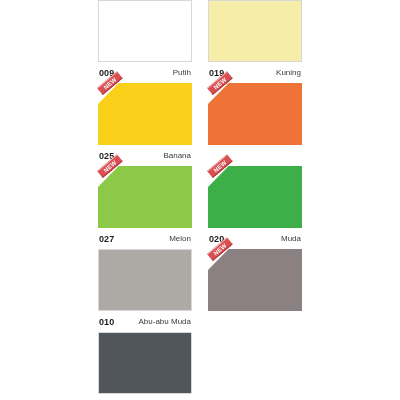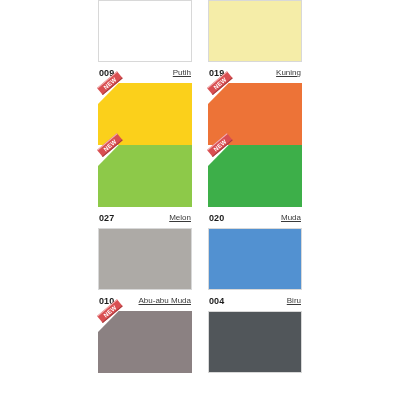--- a/index.html
+++ b/index.html
@@ -116,21 +116,20 @@
     white-space: nowrap;
   }
 
   .name {
     font-family: "Liberation Sans", sans-serif;
     font-size: 8px;
     font-weight: normal;
     color: #3a3a3a;
     white-space: nowrap;
     text-align: right;
-    text-decoration: underline;
   }
 
   .label-row.empty {
     height: 0;
   }
 </style>
 </head>
 <body>
 
 <div class="catalog">
@@ -154,20 +153,24 @@
         </div>
       </div>
       <div class="swatch-cell">
         <div class="chip-wrap">
           <div class="chip clipped" style="background: rgb(251, 208, 27);"></div>
           <div class="chip-outline" style="border: none;"></div>
           <div class="new-ribbon">
             <span>NEW</span>
           </div>
         </div>
+        <div class="label-row">
+          <span class="code">025</span>
+          <span class="name">Banana</span>
+        </div>
       </div>
       <div class="swatch-cell">
         <div class="chip-wrap">
           <div class="chip clipped" style="background: rgb(237, 115, 55);"></div>
           <div class="chip-outline" style="border: none;"></div>
           <div class="new-ribbon">
             <span>NEW</span>
           </div>
         </div>
       </div>
@@ -201,29 +204,20 @@
         <div class="chip-wrap">
           <div class="chip" style="background: rgb(173, 170, 166);"></div>
         </div>
         <div class="label-row">
           <span class="code">010</span>
           <span class="name">Abu-abu Muda</span>
         </div>
       </div>
       <div class="swatch-cell">
         <div class="chip-wrap">
-          <div class="chip" style="background: rgb(82, 145, 209);"></div>
-        </div>
-        <div class="label-row">
-          <span class="code">004</span>
-          <span class="name">Biru</span>
-        </div>
-      </div>
-      <div class="swatch-cell">
-        <div class="chip-wrap">
           <div class="chip clipped" style="background: rgb(139, 129, 130);"></div>
           <div class="chip-outline" style="border: none;"></div>
           <div class="new-ribbon">
             <span>NEW</span>
           </div>
         </div>
         <div class="label-row empty"></div>
       </div>
       <div class="swatch-cell">
         <div class="chip-wrap">

